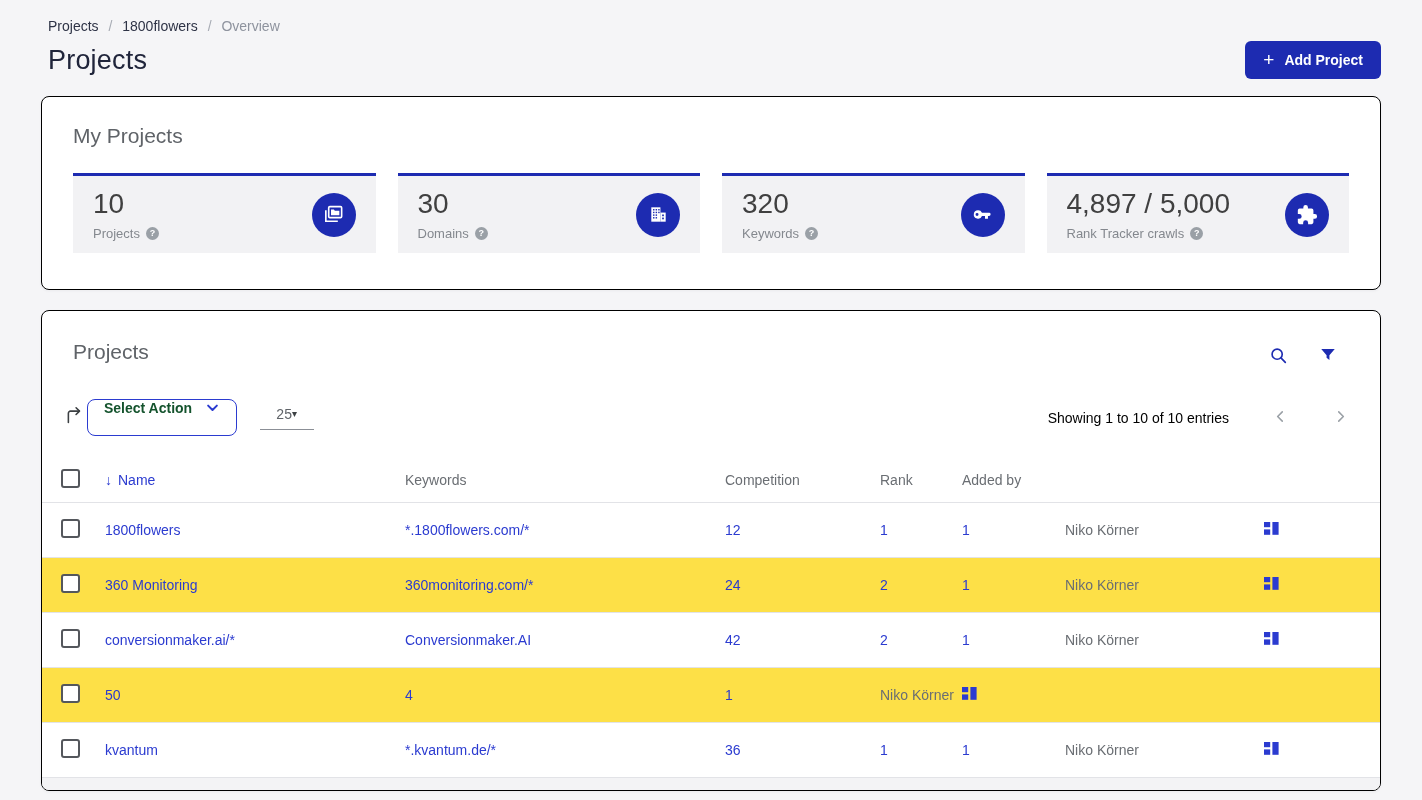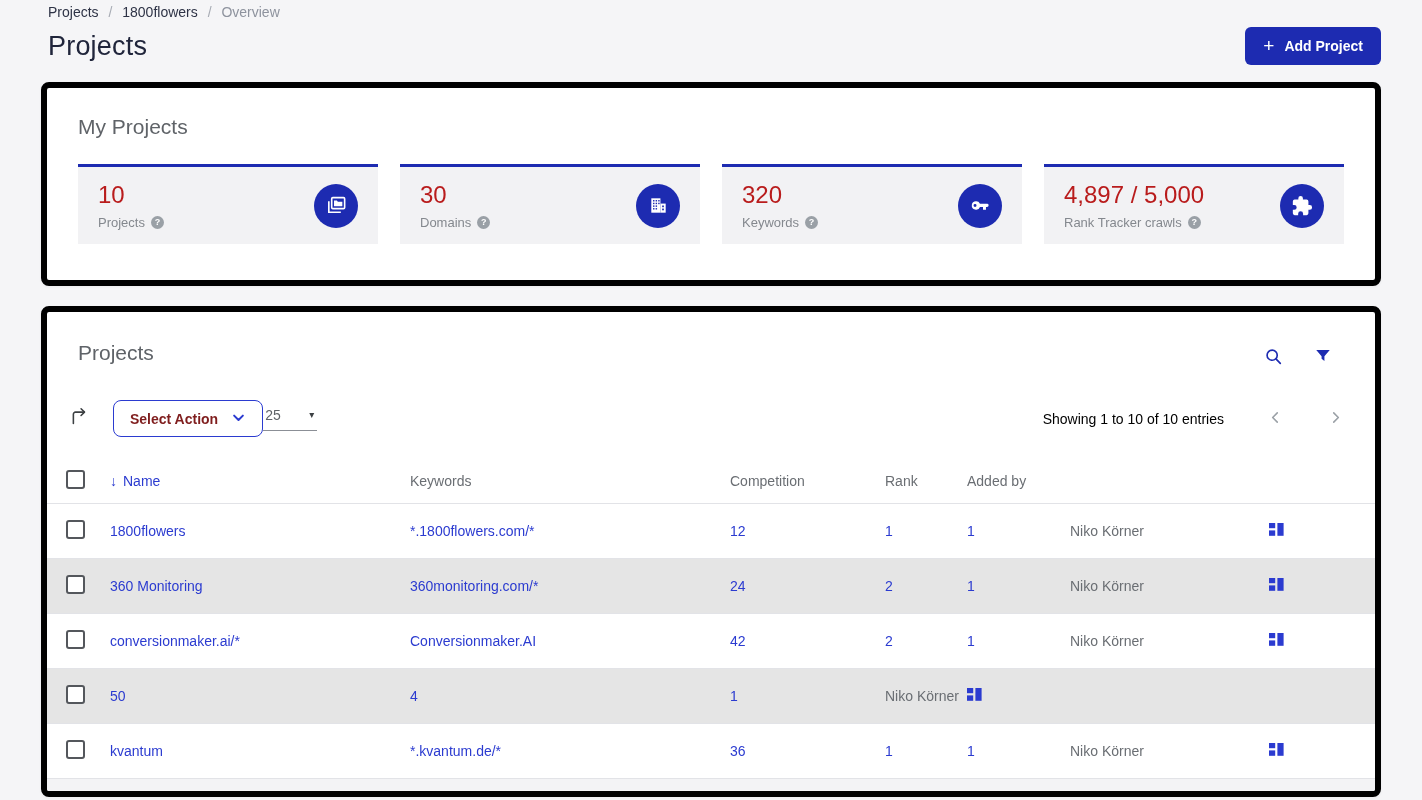--- a/index.html
+++ b/index.html
@@ -5,97 +5,97 @@
   * { box-sizing: border-box; margin: 0; padding: 0; }
   html, body { width: 1422px; height: 800px; overflow: hidden; }
   body {
     font-family: "Liberation Sans", sans-serif;
     background: #f5f5f7;
     color: #20253b;
   }
   .page { width: 1422px; height: 800px; padding: 0 41px; overflow: hidden; }
 
   
-  .breadcrumb { padding: 4px 7px 0; font-size: 14px; color: #9ba0aa; }
+  .breadcrumb { padding: 18px 7px 0; font-size: 14px; color: #9ba0aa; }
   .breadcrumb .crumb-dark { color: #2e3346; }
   .breadcrumb .crumb-light { color: #8e939e; }
   .breadcrumb .sep { color: #a7abb4; margin: 0 6px; }
 
   .title-row { display: flex; justify-content: space-between; align-items: center; padding: 7px 0 0 7px; }
   h1.page-title { font-size: 27px; font-weight: 500; color: #20253b; letter-spacing: .2px; }
   .btn-add {
     background: #1d2bb1; color: #fff; border: none; border-radius: 6px;
     height: 38px; padding: 0 18px; font-size: 14px; font-weight: 600;
     display: flex; align-items: center; gap: 10px; cursor: pointer;
     font-family: "Liberation Sans", sans-serif;
   }
   .btn-add .plus { font-size: 19px; font-weight: 400; line-height: 1; margin-top: -2px; }
 
   
   .card {
-    background: #fff; border: 6px solid #000000; border-radius: 8px;
+    background: #fff; border: 1px solid #000000; border-radius: 8px;
     box-shadow: 0 1px 3px rgba(30,35,60,.05);
   }
   h2.card-title { font-size: 21px; font-weight: 400; color: #5f6368; }
 
   .card-my { margin-top: 17px; padding: 27px 31px 36px; }
   .card-my h2 { margin-bottom: 25px; }
   .stats { display: flex; gap: 22px; }
   .stat {
     flex: 1; background: #f2f2f4; border-top: 3px solid #1d2bb1; height: 80px;
     display: flex; align-items: center; justify-content: space-between; padding: 0 20px;
   }
-  .stat-value { font-size: 24px; color: #b91c1c; }
+  .stat-value { font-size: 28px; color: #404040; }
   .stat-label { font-size: 13px; color: #84888e; margin-top: 6px; display: flex; align-items: center; gap: 6px; }
   .help {
     width: 13px; height: 13px; border-radius: 50%; background: #9aa0a6; color: #fff;
     font-size: 9px; font-weight: 700; display: inline-flex; align-items: center;
     justify-content: center; cursor: pointer; line-height: 1;
   }
   .stat-icon {
     width: 44px; height: 44px; border-radius: 50%; background: #1d2bb1;
     display: flex; align-items: center; justify-content: center; flex: none;
   }
 
   
   .card-projects { margin-top: 20px; padding-bottom: 0; overflow: hidden; }
   .cp-head { display: flex; justify-content: space-between; align-items: flex-start; padding: 29px 43px 0 31px; }
   .head-icons { display: flex; gap: 31px; margin-top: 6px; }
   .icon-btn { background: none; border: none; cursor: pointer; padding: 0; display: flex; }
 
   .action-row { display: flex; align-items: center; padding: 31px 31px 0 22px; }
   .export-btn { background: none; border: none; cursor: pointer; padding: 0 0 2px; display: flex; }
   .btn-select {
-    margin-left: 23px; height: 37px; border: 1px solid #2b3bd0; border-radius: 8px;
-    background: #fff; color: #7f1d1d; font-size: 14px; font-weight: 600;
-    padding: 0 16px; display: flex; align-items: center; gap: 13px; cursor: pointer;
+    margin-left: 2px; height: 37px; border: 1px solid #2b3bd0; border-radius: 8px;
+    background: #fff; color: #14532d; font-size: 14px; font-weight: 600;
+    padding: 0 16px; display: flex; align-items: flex-start; gap: 13px; cursor: pointer;
     font-family: "Liberation Sans", sans-serif;
   }
   .size-select {
-    width: 54px; border-bottom: 1px solid #8b8f96; cursor: pointer;
-    display: flex; justify-content: space-between; align-items: center;
+    margin-left: 23px; width: 54px; border-bottom: 1px solid #8b8f96; cursor: pointer;
+    display: flex; justify-content: center; align-items: center;
     padding: 0 3px 7px 2px; font-size: 14px; color: #5f6368;
   }
   .size-select .caret { font-size: 10px; color: #3c4043; }
   .action-spacer { flex: 1; }
   .showing { font-size: 14px; color: #000000; }
   .pag-btn { background: none; border: none; cursor: pointer; padding: 0; margin-left: 43px; display: flex; }
 
   
   .table { margin-top: 21px; }
   .thead, .trow {
     display: grid;
     grid-template-columns: 44px 300px 320px 155px 82px 103px 199px 1fr;
     align-items: center; padding: 0 19px;
   }
   .thead { height: 46px; font-size: 14px; color: #6a6e73; border-bottom: 1px solid #e2e3e7; }
   .thead .th { cursor: pointer; }
   .th-name { color: #2b3bd0; display: flex; align-items: center; gap: 6px; }
   .trow { height: 55px; font-size: 14px; border-bottom: 1px solid #e2e3e7; background: #fff; }
-  .trow.striped { background: #e5e5e5; }
+  .trow.striped { background: #fde047; }
   .cell-link { color: #2b3bd0; text-decoration: none; cursor: pointer; }
   .cell-muted { color: #6a6e73; margin-top: 8px; }
   .cb {
     width: 19px; height: 19px; border: 2px solid #54575c; border-radius: 3px;
     background: #fff; display: inline-block; cursor: pointer;
   }
   .dash-btn { background: none; border: none; cursor: pointer; padding: 0; display: flex; }
   .partial-row { height: 12px; background: #f3f3f5; }
 </style>
 </head>

